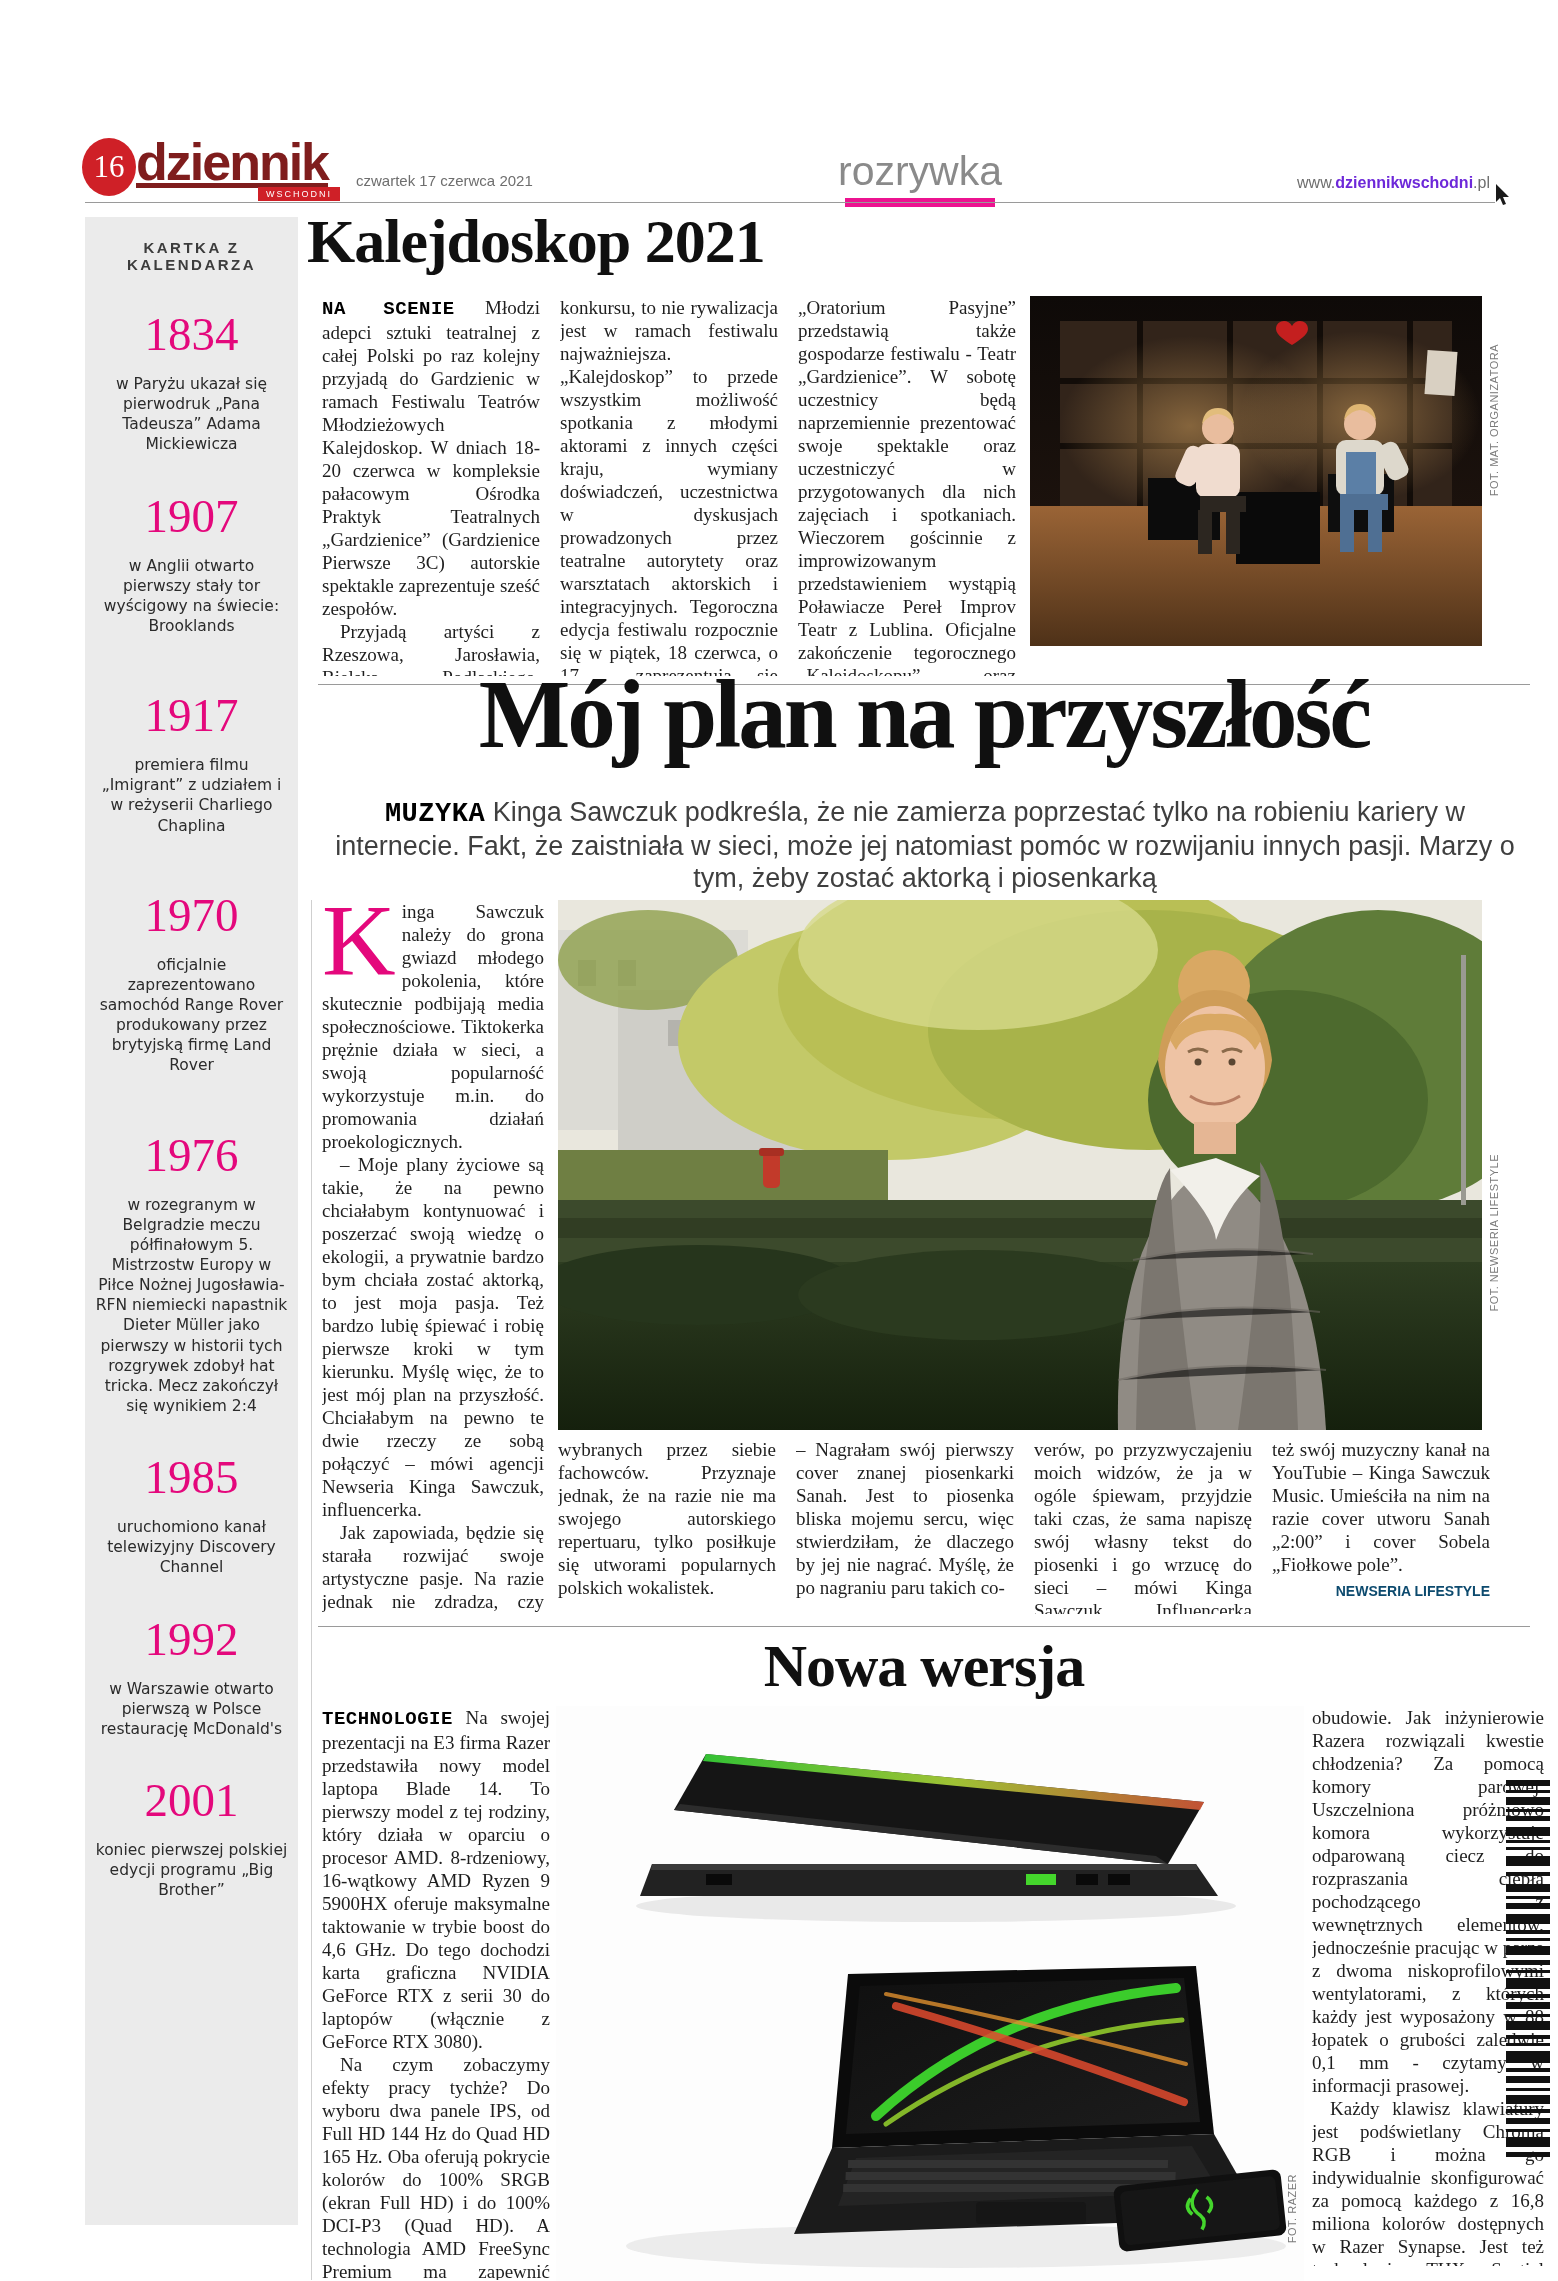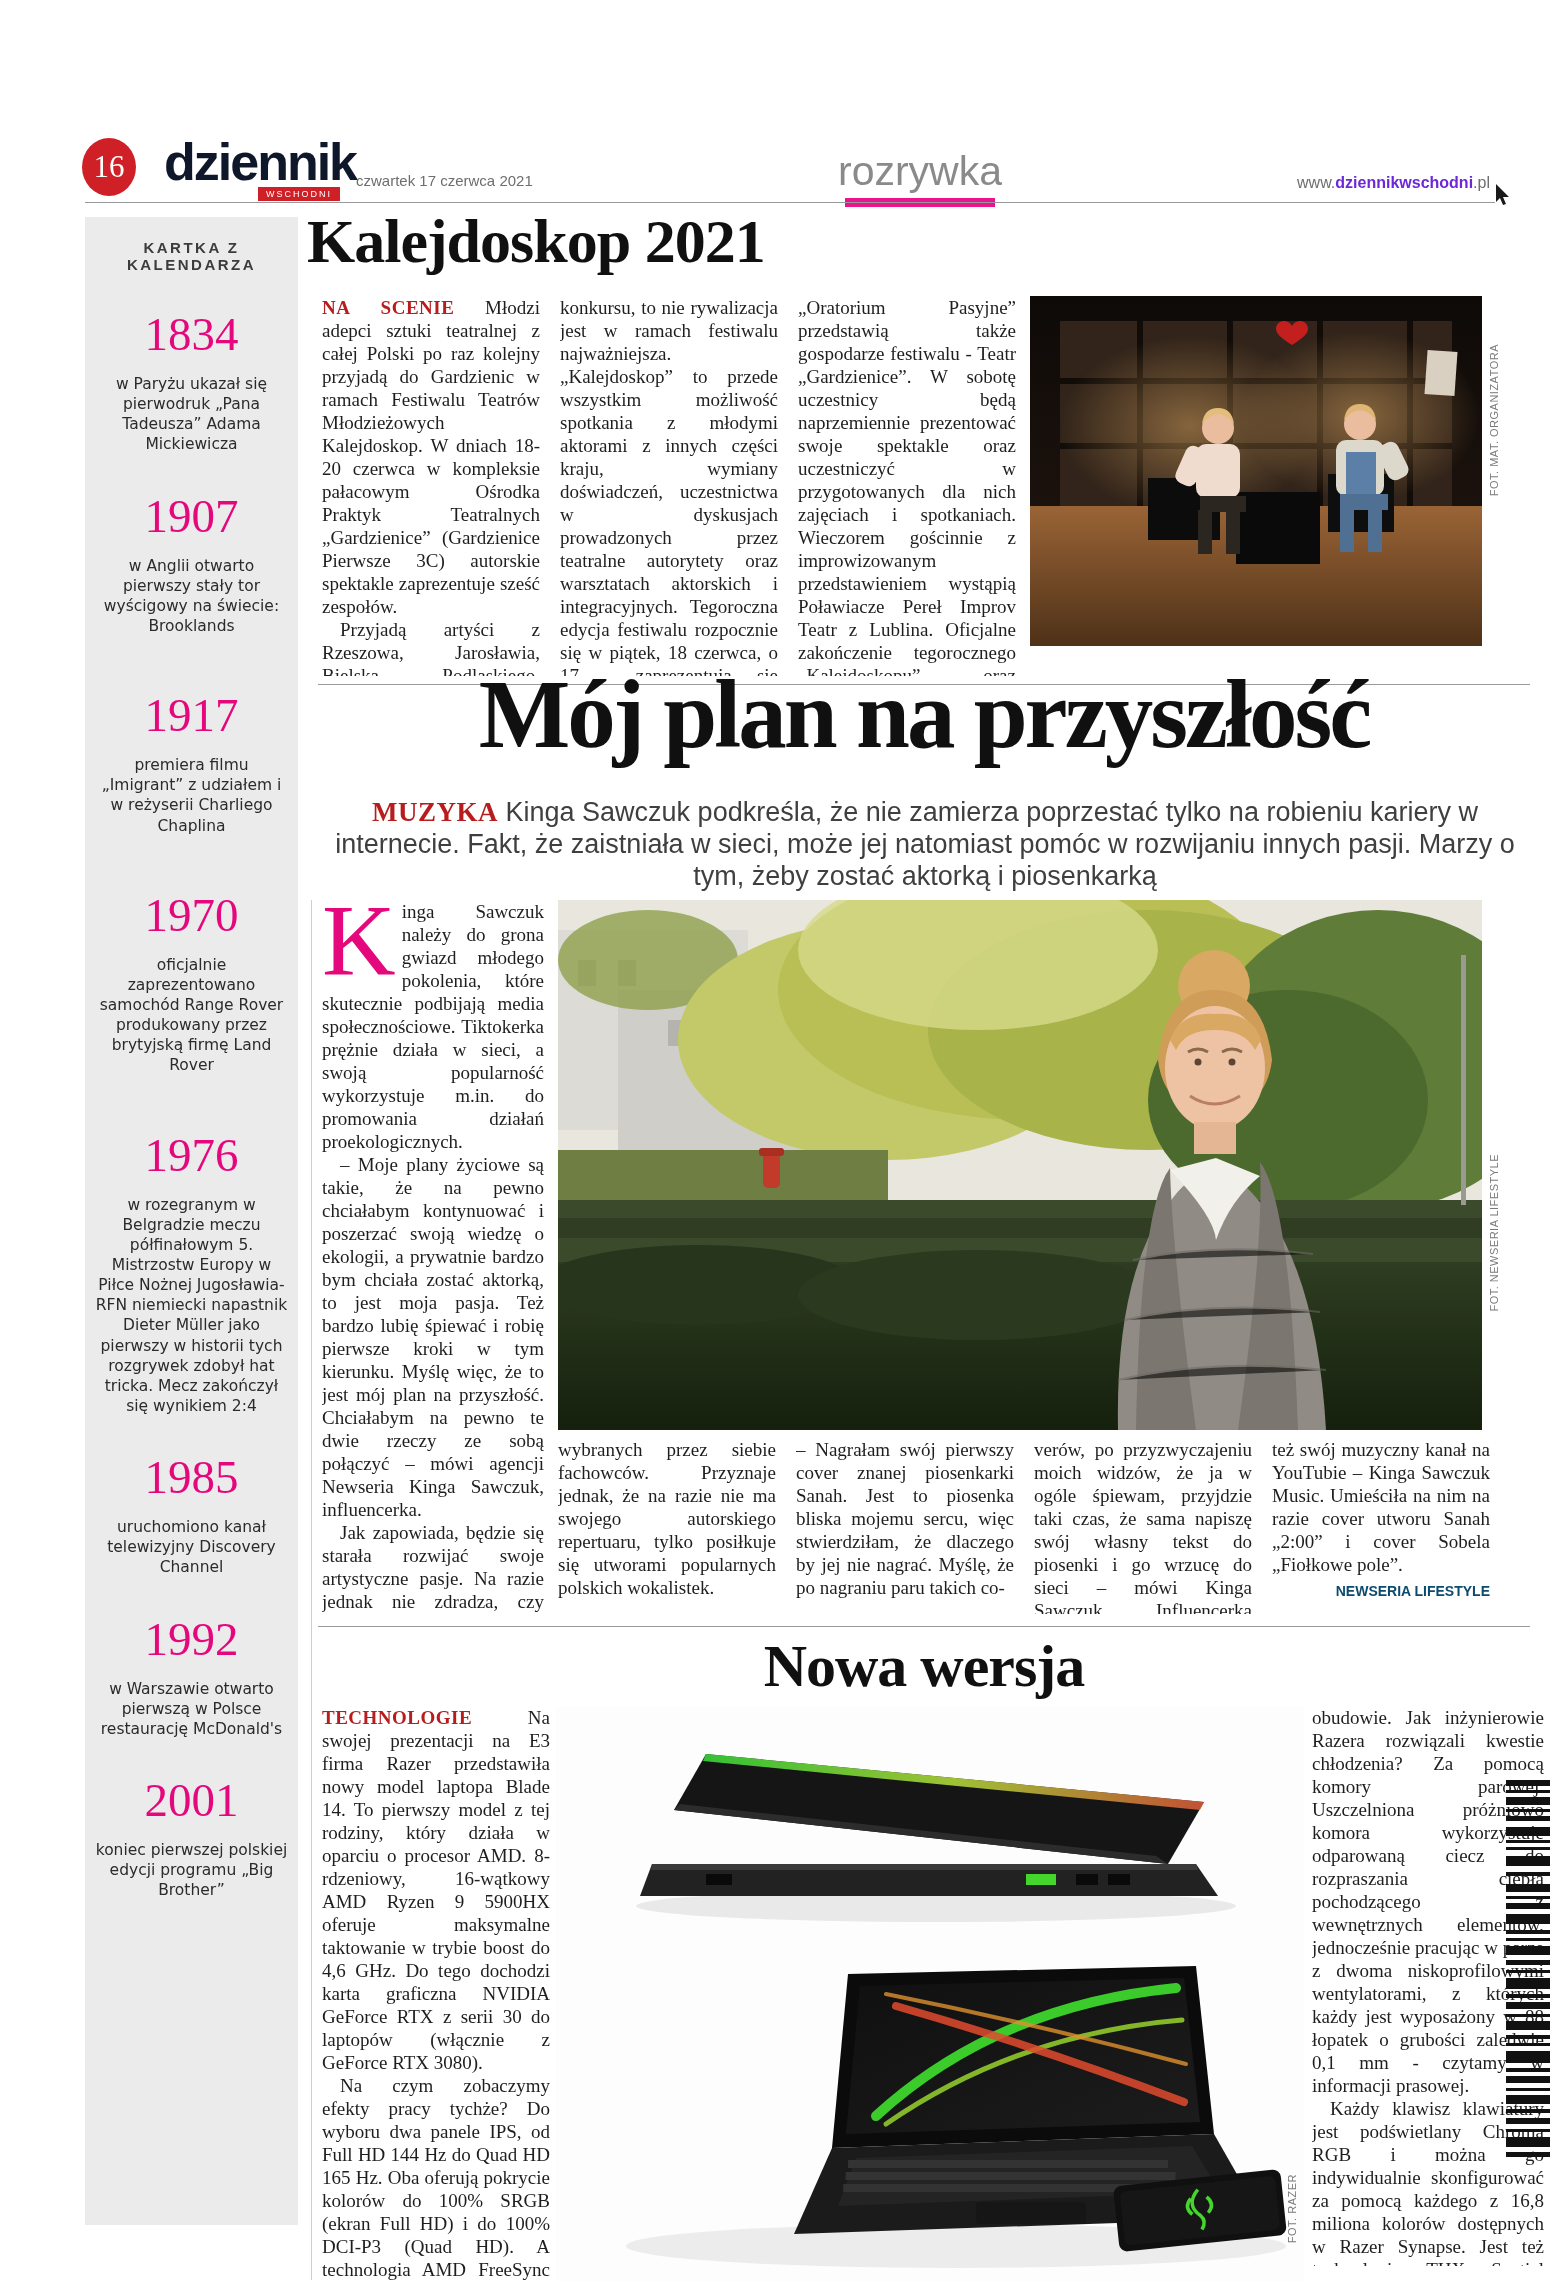--- a/index.html
+++ b/index.html
@@ -3,22 +3,22 @@
 <meta charset="utf-8">
 <style>
   html,body{margin:0;padding:0;background:#fff;}
   .page{position:relative;width:1558px;height:2281px;background:#ffffff;overflow:hidden;
         font-family:"Liberation Serif",serif;color:#1e1e1e;margin-top:44px;}
 
   
   .pageno{position:absolute;left:82px;top:94px;width:54px;height:58px;border-radius:50%;
           background:#cf2027;color:#fff;display:flex;align-items:center;justify-content:center;
           font-family:"Liberation Serif",serif;font-size:31px;}
-  .logo{position:absolute;left:164px;top:92px;font-family:"Liberation Sans",sans-serif;
-        font-weight:bold;font-size:52px;letter-spacing:-2px;color:#0f172a;line-height:1;}
+  .logo{position:absolute;left:136px;top:92px;font-family:"Liberation Sans",sans-serif;
+        font-weight:bold;font-size:52px;letter-spacing:-2px;color:#7f1d1d;line-height:1;text-decoration:underline;}
   .logobadge{position:absolute;left:258px;top:143px;background:#cf2027;color:#fff;
         font-family:"Liberation Sans",sans-serif;font-size:9px;letter-spacing:2px;padding:2px 8px;}
   .hdate{position:absolute;left:356px;top:128px;font-family:"Liberation Sans",sans-serif;
         font-size:15px;color:#6e6e6e;}
   .section{position:absolute;left:770px;top:104px;width:300px;text-align:center;
         font-family:"Liberation Sans",sans-serif;font-size:41px;color:#8a8a8a;}
   .section-bar{position:absolute;left:845px;top:154px;width:150px;height:9px;background:#ec1390;}
   .hrule{position:absolute;left:85px;top:158px;width:1410px;height:1px;background:#9a9a9a;}
   .website{position:absolute;left:1180px;top:130px;width:310px;text-align:right;
         font-family:"Liberation Sans",sans-serif;font-size:16px;color:#6e6e6e;}
@@ -36,21 +36,21 @@
         padding:0 10px;margin-top:16px;}
   .sb-entry{margin-top:38px;}
   .sb-entry.gap-lg{margin-top:56px;}
   .sb-entry.gap-xl{margin-top:120px;}
 
   
   .rule{position:absolute;left:318px;width:1212px;height:1px;background:#9a9a9a;}
   .col{position:absolute;text-align:justify;font-size:19px;line-height:23px;overflow:hidden;}
   .col p{margin:0 0 0 0;text-indent:0;}
   .col p + p{text-indent:18px;}
-  .kicker{font-family:Liberation Serif, serif;font-weight:bold;color:#b91c1c;
+  .kicker{font-family:Liberation Mono, monospace;font-weight:bold;color:#000000;
         font-size:19px;letter-spacing:.5px;}
   .byline{font-family:"Liberation Sans",sans-serif;font-weight:bold;font-size:14px;
         color:#0c4a6e;text-align:right;margin-top:4px;}
   .vcredit{position:absolute;writing-mode:vertical-rl;transform:rotate(180deg);
         font-family:"Liberation Sans",sans-serif;font-size:11px;color:#7a7a7a;letter-spacing:.5px;
         white-space:nowrap;}
 
   
   .a1-title{position:absolute;left:307px;top:162px;width:1212px;text-align:left;
         font-weight:bold;font-size:62px;letter-spacing:-1px;color:#101010;}

